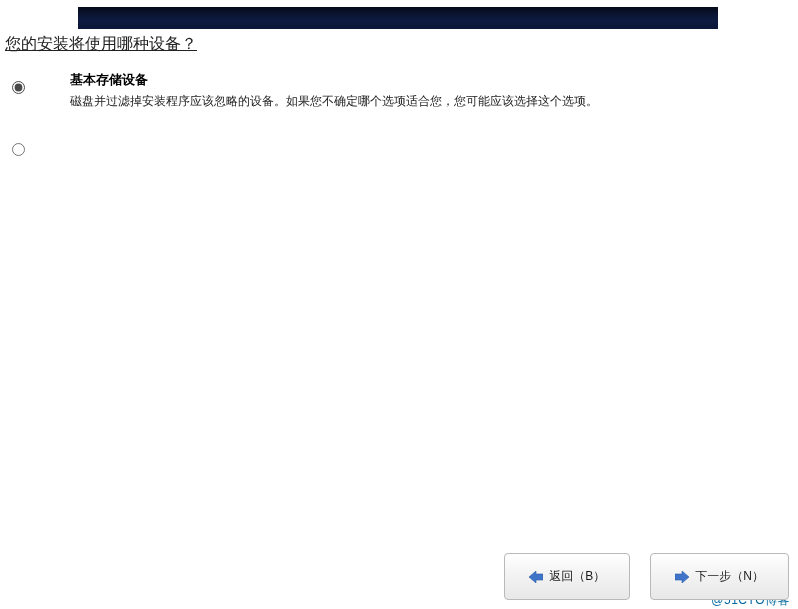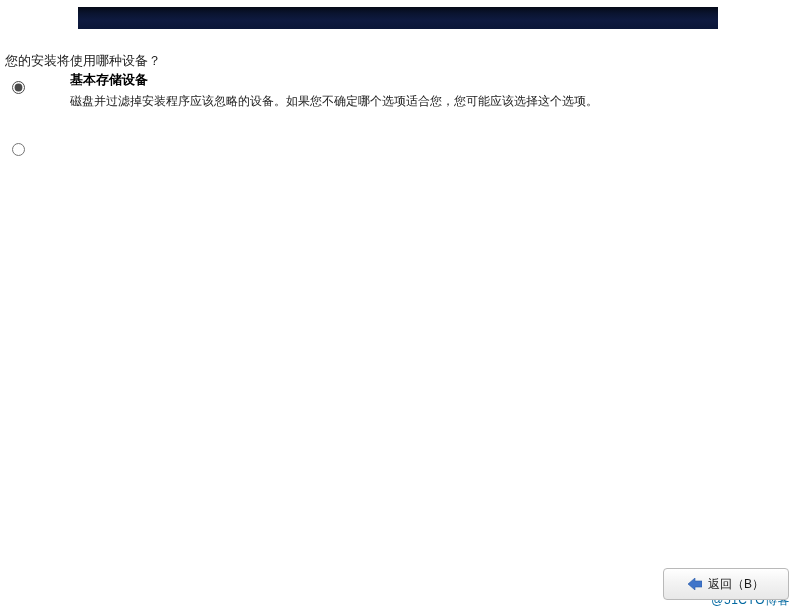--- a/index.html
+++ b/index.html
@@ -15,23 +15,24 @@
       position: absolute;
       left: 78px;
       top: 7px;
       width: 640px;
       height: 22px;
       background: linear-gradient(to bottom, #050a18 0%, #0a1430 30%, #0e1a40 60%, #0b1638 100%);
     }
     .question {
       position: absolute;
       left: 5px;
-      top: 52px;
-      font-size: 13px;
+      top: 34px;
+      font-size: 16px;
       color: #222;
+      text-decoration: underline;
     }
     .options {
       position: absolute;
       left: 12px;
       top: 72px;
       width: 660px;
     }
     .option-row {
       display: flex;
       align-items: flex-start;
@@ -63,21 +64,21 @@
       position: absolute;
       bottom: 9px;
       right: 9px;
       display: flex;
       gap: 20px;
     }
     .btn {
       display: inline-flex;
       align-items: center;
       justify-content: center;
-      height: 32px;
+      height: 47px;
       min-width: 114px;
       padding: 0 24px;
       border: 1px solid #b9b9b9;
       border-radius: 4px;
       background: linear-gradient(to bottom, #ffffff 0%, #f3f3f3 45%, #e8e8e8 100%);
       font-size: 12px;
       color: #1a1a1a;
       cursor: pointer;
       font-family: inherit;
     }
@@ -118,15 +119,23 @@
 
 <div class="footer">
   <button class="btn">
     <span class="icon">
       <svg width="14" height="12" viewBox="0 0 14 12">
         <polygon points="7,0 7,3 14,3 14,9 7,9 7,12 0,6" fill="#3f74c9" stroke="#2a5aa8" stroke-width="0.6"></polygon>
       </svg>
     </span>
     <span>返回（B）</span>
   </button>
+  <button class="btn">
+    <span class="icon">
+      <svg width="14" height="12" viewBox="0 0 14 12">
+        <polygon points="0,3 7,3 7,0 14,6 7,12 7,9 0,9" fill="#3f74c9" stroke="#2a5aa8" stroke-width="0.6"></polygon>
+      </svg>
+    </span>
+    <span>下一步（N）</span>
+  </button>
 </div>
 
 <div class="watermark-inside">@51CTO博客</div>
 
 </body></html>

